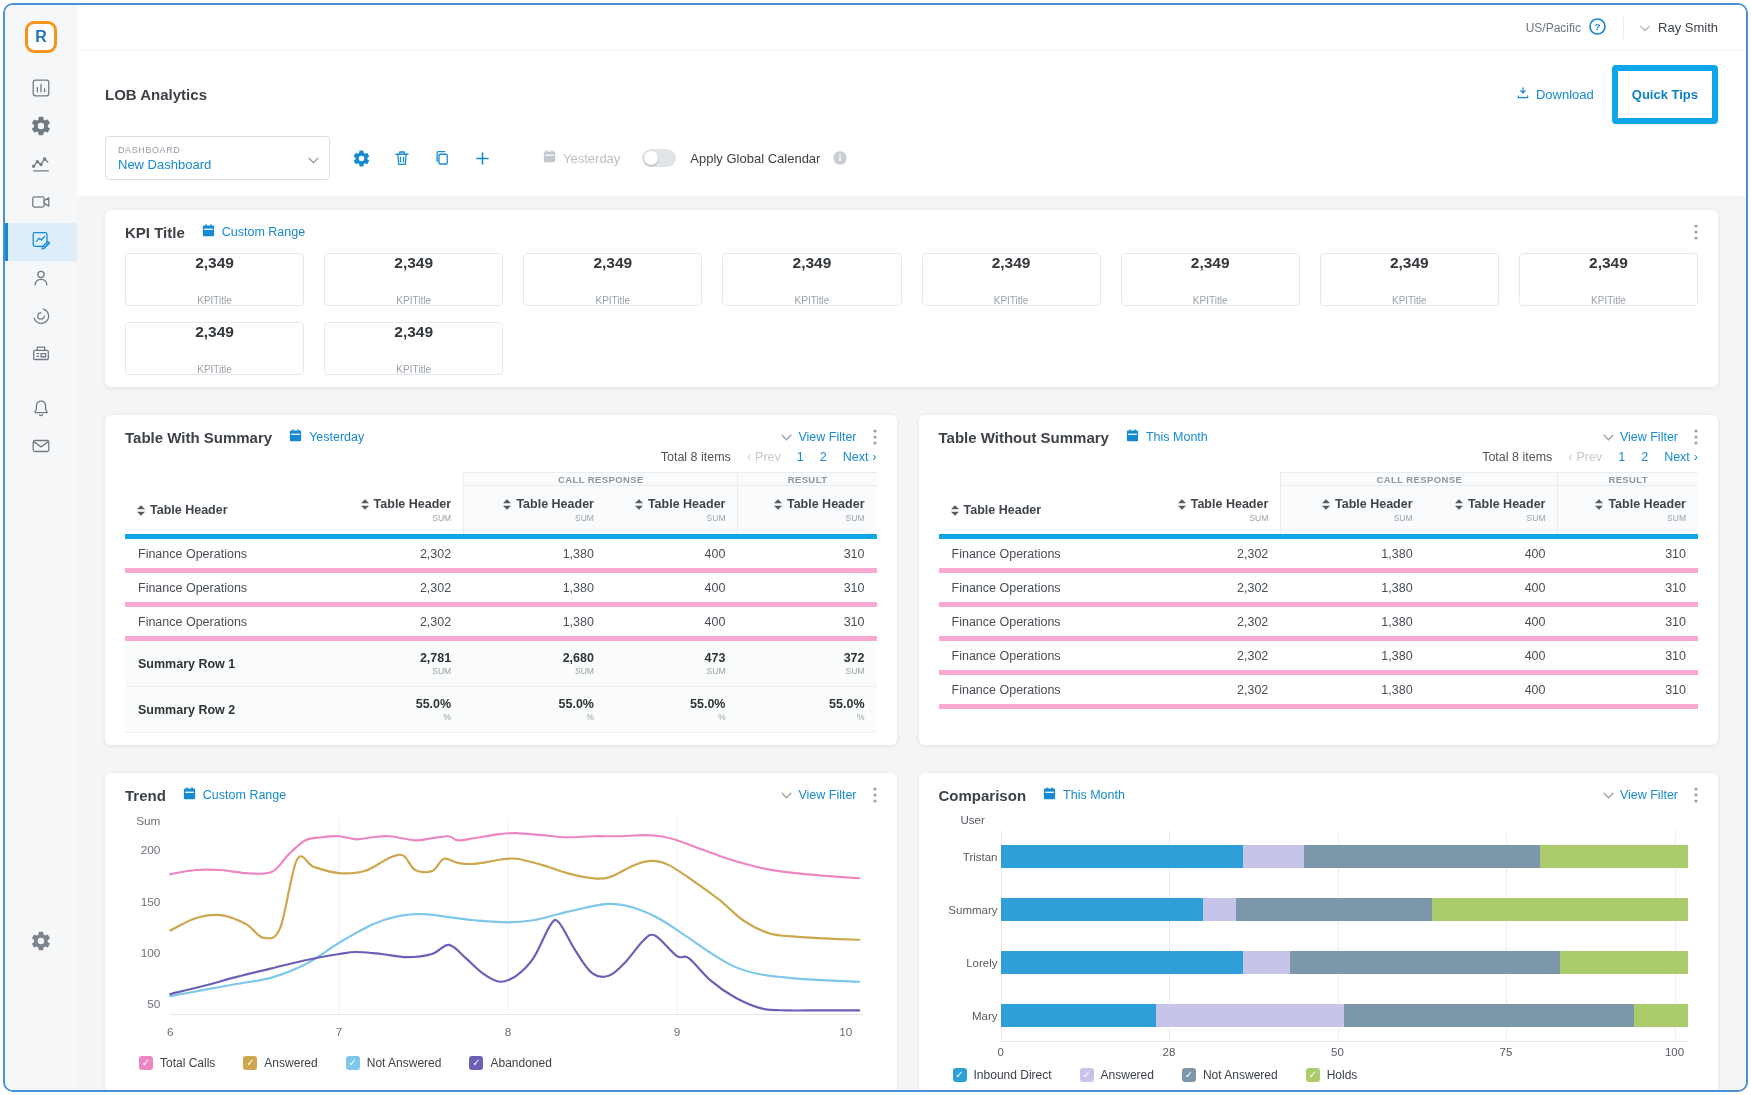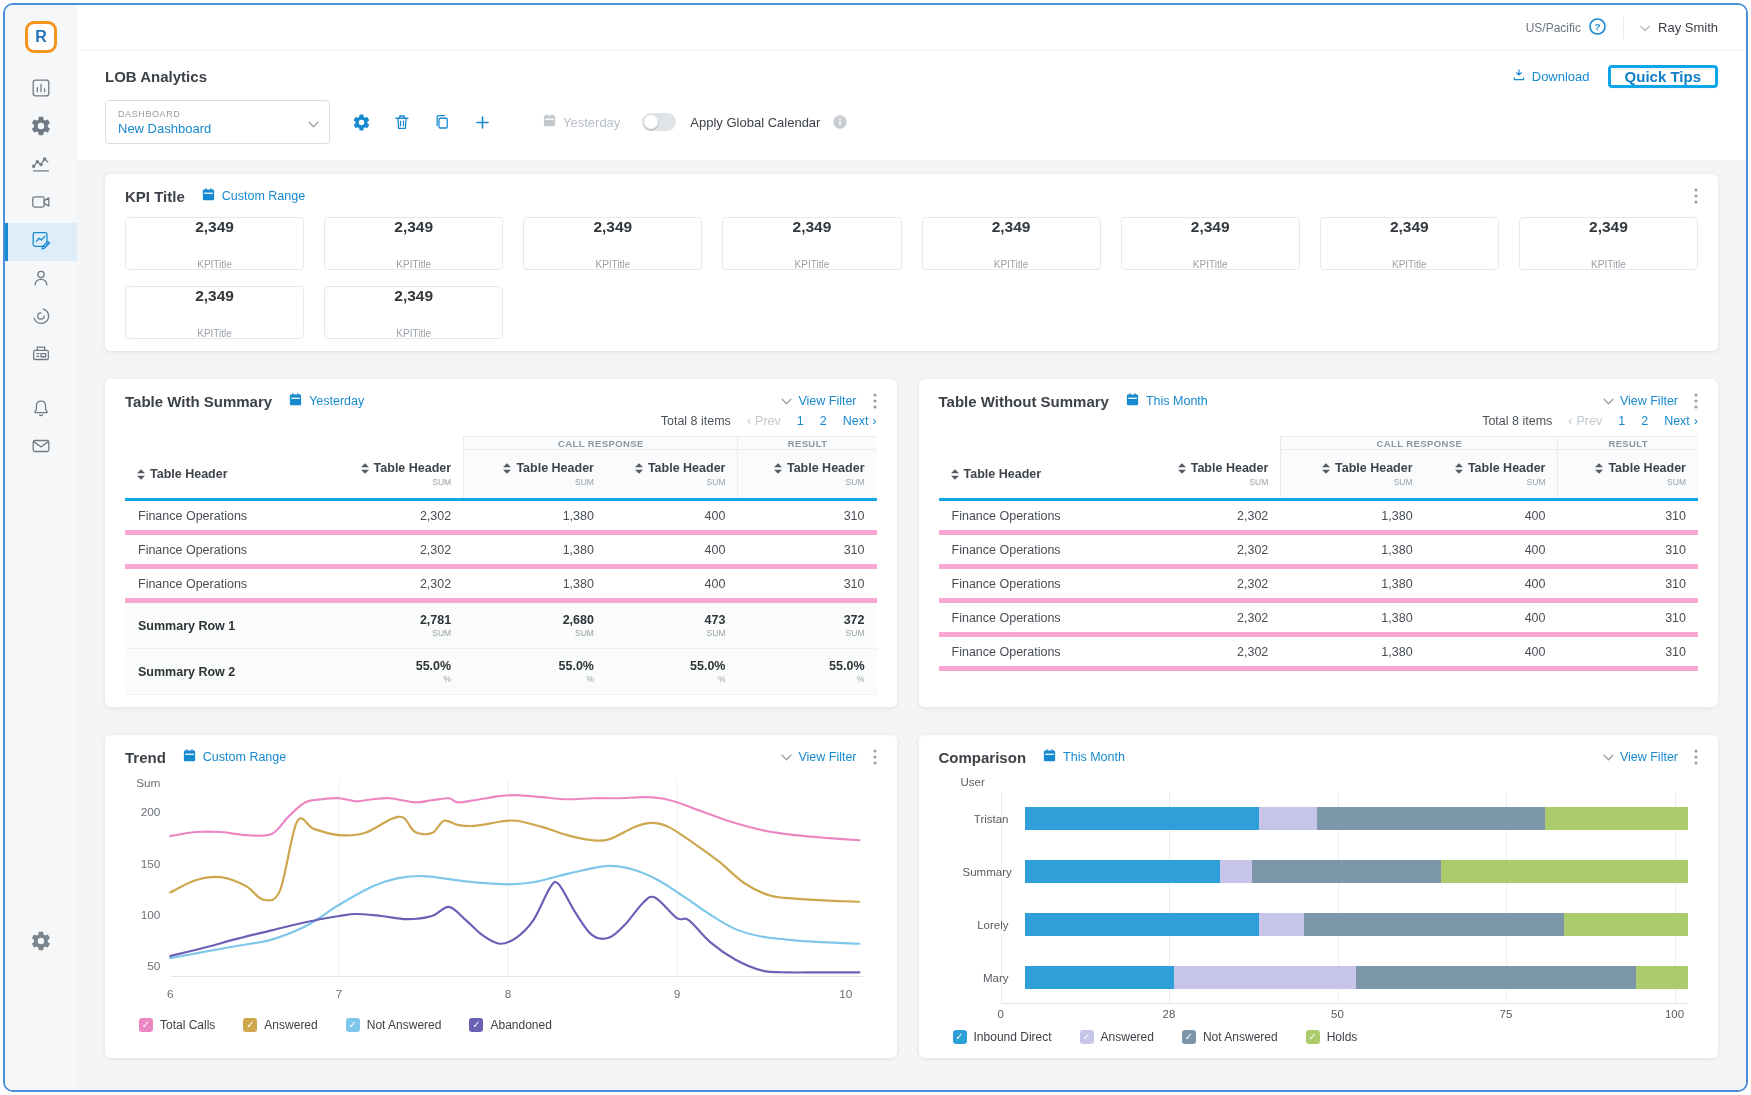--- a/index.html
+++ b/index.html
@@ -29,22 +29,22 @@
     display:flex; align-items:center; justify-content:flex-end; padding:0 28px; }
   .tz { display:flex; align-items:center; gap:7px; font-size:12px; color:#6e7680; cursor:pointer; }
   .topdiv { width:1px; height:22px; background:#e8eaec; margin:0 16px; }
   .userbox { display:flex; align-items:center; gap:8px; font-size:13px; color:#3c4248; cursor:pointer; }
 
   .pagehead { display:flex; align-items:center; justify-content:space-between;
     padding:14px 28px 4px; background:#fff; }
   .pagetitle { font-size:15px; font-weight:700; color:#3c4248; }
   .ph-right { display:flex; align-items:center; gap:18px; }
   .download { display:flex; align-items:center; gap:6px; color:#1789d0; font-size:13px; cursor:pointer; }
-  .quicktips { border:3px solid #0ea5e9; border-radius:4px; background:#fff; padding:0 14px;
-    color:#0d7fc6; font-weight:700; font-size:15px; cursor:pointer; box-shadow:0 1px 2px rgba(0,0,0,.04); }
+  .quicktips { border:6px solid #0ea5e9; border-radius:4px; background:#fff; padding:16px 14px;
+    color:#0d7fc6; font-weight:700; font-size:13px; cursor:pointer; box-shadow:0 1px 2px rgba(0,0,0,.04); }
 
   .controls { display:flex; align-items:center; gap:22px; padding:8px 28px 16px; background:#fff; }
   .select { width:225px; height:44px; border:1px solid #d9dde1; border-radius:4px;
     padding:5px 10px 4px 12px; display:flex; justify-content:space-between; align-items:center; cursor:pointer; }
   .sel-label { font-size:9px; color:#939ba3; letter-spacing:.6px; }
   .sel-value { font-size:13px; color:#1789d0; margin-top:2px; }
   .iconbtn { background:none; border:none; cursor:pointer; display:flex; align-items:center; }
   .date-disabled { display:flex; align-items:center; gap:6px; color:#b9bfc6; font-size:13px; }
   .switch { width:34px; height:18px; border-radius:9px; background:#e1e4e7; position:relative; cursor:pointer; flex-shrink:0; }
   .switch .knob { position:absolute; left:2px; top:2px; width:14px; height:14px; border-radius:50%;
@@ -75,21 +75,21 @@
     font-size:12.5px; color:#4d545a; margin:4px 0 8px; }
   .pg-prev { color:#c3c9ce; display:flex; gap:4px; }
   .pg-page { color:#1789d0; cursor:pointer; }
   .pg-next { color:#1789d0; cursor:pointer; display:flex; gap:4px; }
 
   .trow { display:grid; grid-template-columns:24% 21% 19% 17.5% 18.5%; align-items:center; }
   .tgroup { grid-template-columns:45% 36.5% 18.5%; }
   .tg { height:14px; font-size:9.5px; color:#8d959d; display:flex; align-items:center; justify-content:center; letter-spacing:.4px;font-weight:bold; }
   .tg-shade { background:#fafbfc; border:1px solid #e9ebed; border-right:none; }
   .tg-shade:last-child { border-right:none; }
-  .thead { border-bottom:3px solid #0ea5e9; }
+  .thead { border-bottom:5px solid #0ea5e9; }
   .th { height:48px; display:flex; flex-direction:column; justify-content:center; align-items:flex-end;
     padding-right:12px; gap:2px; cursor:pointer; }
   .th:first-child { align-items:flex-start; padding-left:12px; }
   .th-shade { background:#fafbfc; }
   .th-bl { border-left:1px solid #e9ebed; }
   .th-lab { display:flex; align-items:center; gap:5px; font-size:12.5px; font-weight:700; color:#3f454b; }
   .th-sub { font-size:8.5px; color:#9aa1a8; }
   .tdata { height:34px; border-bottom:5px solid #f9a8d4; font-size:12.5px; color:#484e54; }
   .td:first-child { padding-left:13px; }
   .td.num { text-align:right; padding-right:12px; }
@@ -104,21 +104,21 @@
   .legend { display:flex; gap:28px; margin:4px 0 2px 14px; }
   .lg-item { display:flex; align-items:center; gap:7px; font-size:12px; color:#3c4248; cursor:pointer; }
   .lg-check { width:14px; height:14px; border-radius:3px; color:#fff; font-size:10px;
     display:flex; align-items:center; justify-content:center; line-height:1; }
 
   .cmp-user { font-size:11.5px; color:#555b61; margin:10px 0 4px 22px; }
   .cmp-rowswrap { position:relative; }
   #cmp-gridlines { position:absolute; left:62px; right:10px; top:0; bottom:0; border-bottom:1px solid #e4e6e8; }
   #cmp-gridlines i { position:absolute; top:0; bottom:0; width:1px; background:#ededee; }
   .cmp-row { display:flex; align-items:center; height:53px; position:relative; }
-  .cmp-cat { width:62px; text-align:right; padding-right:16px; font-size:11.5px; color:#555b61; flex-shrink:0;margin-left:24px; }
+  .cmp-cat { width:62px; text-align:right; padding-right:3px; font-size:11.5px; color:#555b61; flex-shrink:0; }
   .cmp-track { flex:1; display:flex; height:23px; margin-right:10px; position:relative; z-index:1; }
   .cmp-seg { height:100%; }
   .cmp-axisrow { display:flex; }
   .cmp-axisspacer { width:62px; flex-shrink:0; }
   .cmp-axis { flex:1; position:relative; height:22px; margin-right:10px; }
   .cmp-axis span { position:absolute; top:4px; transform:translateX(-50%); font-size:11.5px; color:#555b61; }
   .cmp-axis span.first { transform:none; margin-left:-3px; }
 </style>
 </head>
 <body>

